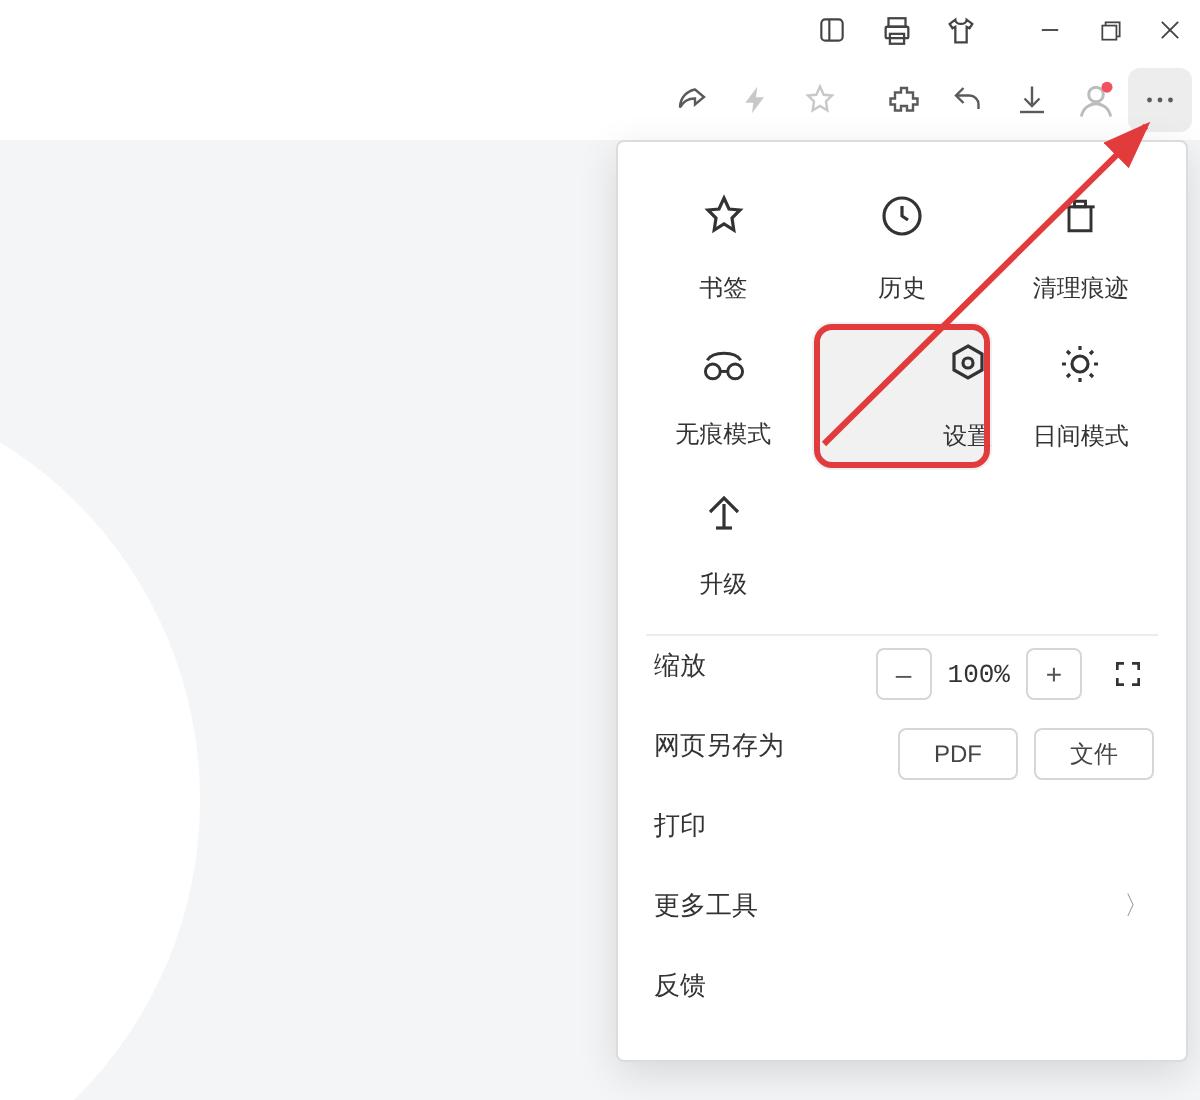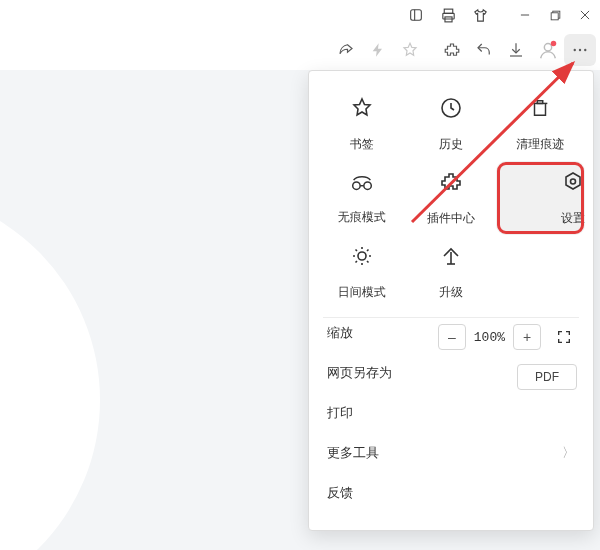--- a/index.html
+++ b/index.html
@@ -167,26 +167,20 @@
 
     <div class="gcell iconwrap">
       <svg width="26" height="22" viewBox="0 0 28 20" fill="none" stroke="#333" stroke-width="1.6">
           <circle cx="8" cy="14" r="4"></circle>
           <circle cx="20" cy="14" r="4"></circle>
           <path d="M12 14h4"></path>
           <path d="M5 8c3-5 15-5 18 0"></path>
         </svg>
       <span class="label">无痕模式</span>
     </div>
-    <div class="gcell iconwrap">
-      <svg width="24" height="24" viewBox="0 0 24 24" fill="none" stroke="#333" stroke-width="1.6">
-          <path d="M10 4h4v3h4v4h3v4h-3v4h-4v-3h-4v3H6v-4H3v-4h3V7h4V4z"></path>
-        </svg>
-      <span class="label">插件中心</span>
-    </div>
     <div class="gcell iconwrap highlight">
       <svg width="24" height="24" viewBox="0 0 24 24" fill="none" stroke="#333" stroke-width="1.6">
           <path d="M12 3l7 4v8l-7 4-7-4V7l7-4z"></path>
           <circle cx="12" cy="11.5" r="2.5"></circle>
         </svg>
       <span class="label">设置</span>
     </div>
 
     <div class="gcell iconwrap">
       <svg width="24" height="24" viewBox="0 0 24 24" fill="none" stroke="#333" stroke-width="1.6">
@@ -218,20 +212,21 @@
             <path d="M4 9V4h5M20 9V4h-5M4 15v5h5M20 15v5h-5"></path>
           </svg>
       </div>
     </div>
   </div>
 
   <div class="row">
     <span>网页另存为</span>
     <div class="save-controls">
       <div class="sbtn">PDF</div>
+      <div class="sbtn">文件</div>
     </div>
   </div>
 
   <div class="row">
     <span>打印</span>
   </div>
   <div class="row">
     <span>更多工具</span>
     <span class="chev">〉</span>
   </div>

